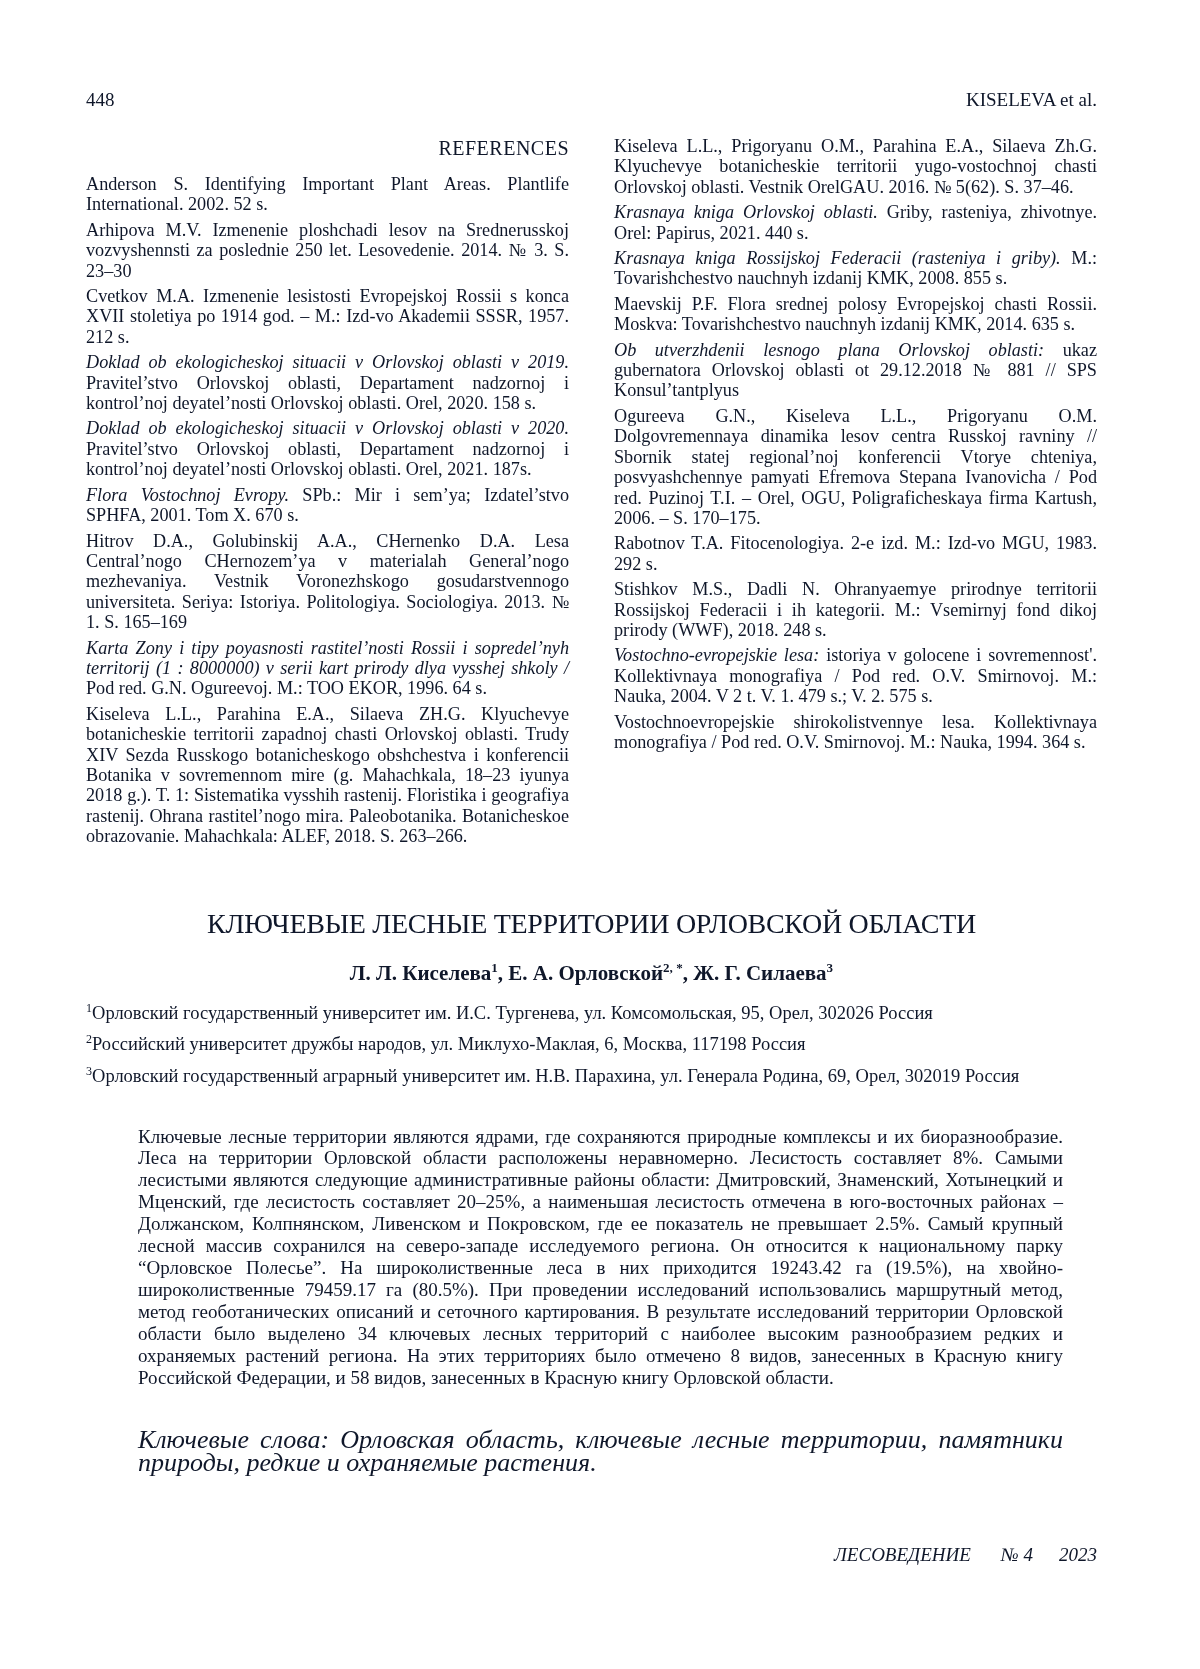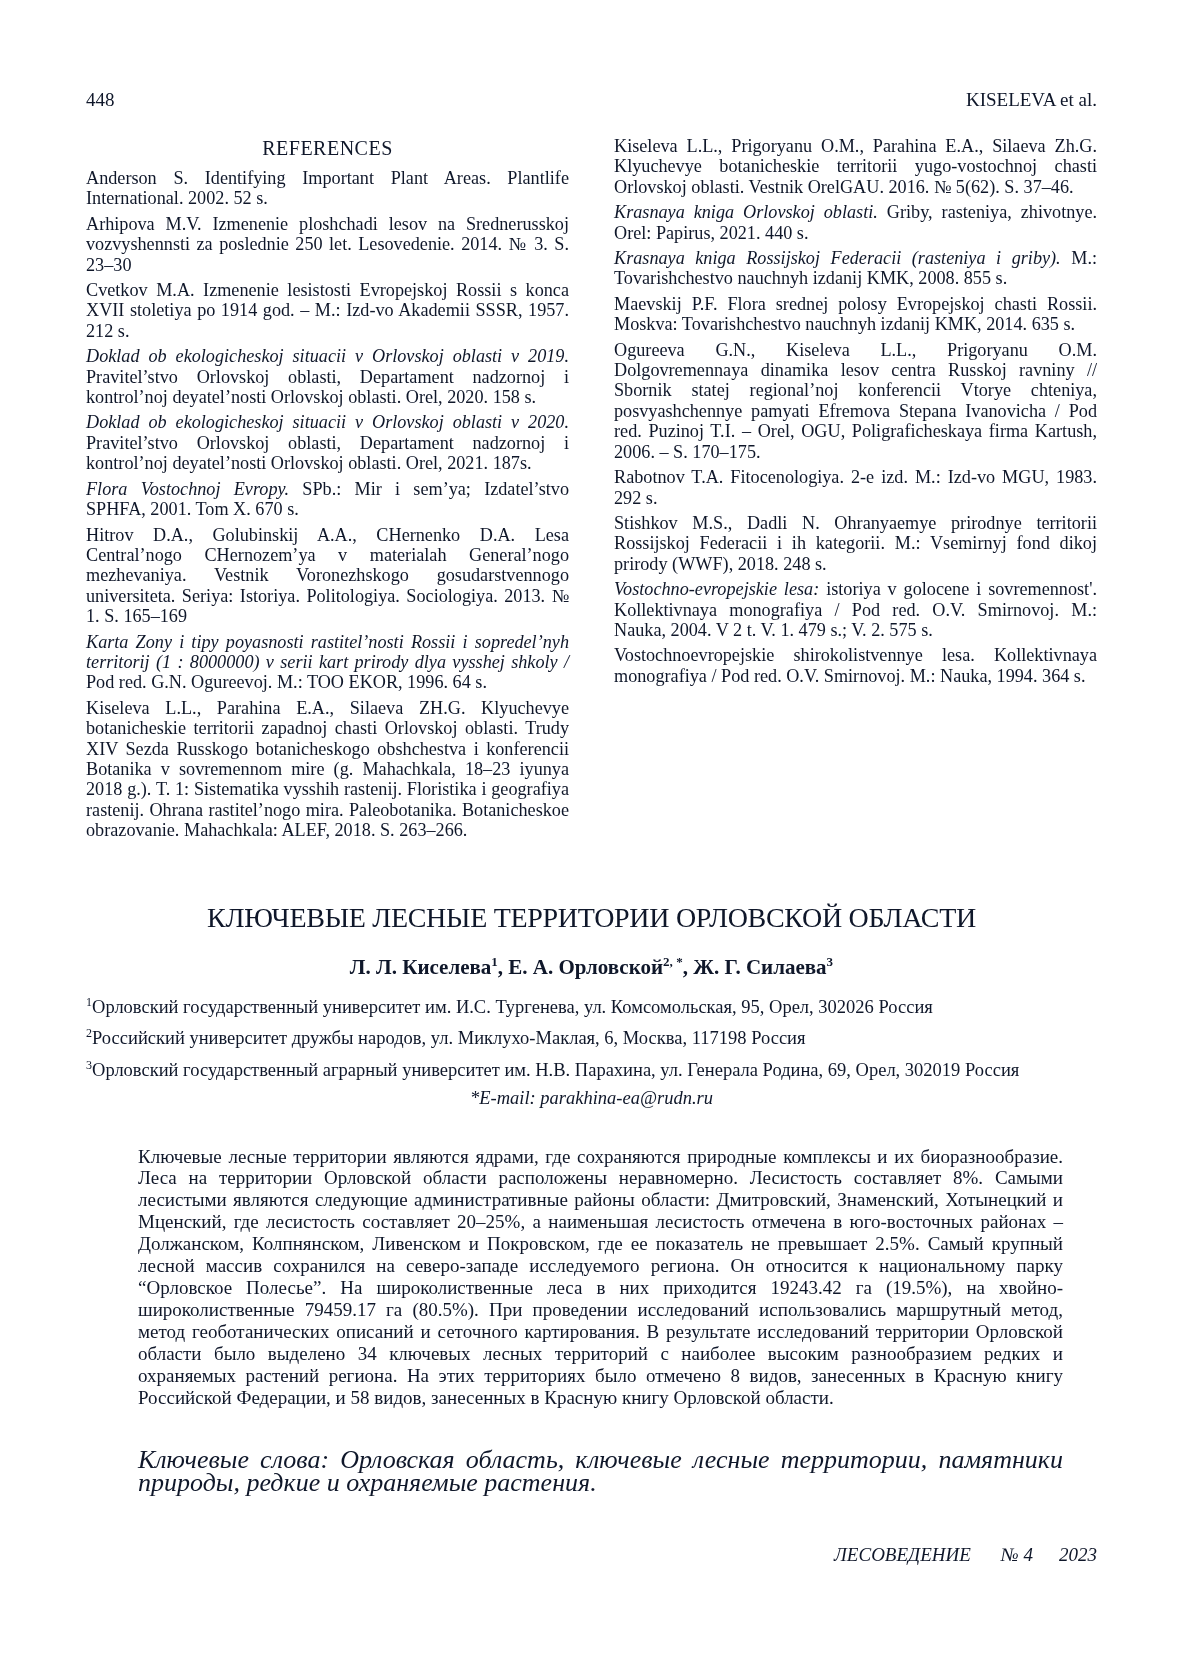--- a/index.html
+++ b/index.html
@@ -13,21 +13,21 @@
     overflow:hidden;
   }
   
   .header{position:relative;height:24px;font-size:19px;line-height:24px;}
   .page-num{position:absolute;left:0;top:0;}
   .running-head{text-align:right;}
 
   
   .columns{display:flex;gap:45px;margin-top:24px;}
   .col{width:483px;font-size:18.2px;line-height:20.4px;text-align:justify;}
-  .ref-title{text-align:center;font-size:20px;line-height:24px;margin:0 0 8px 0;letter-spacing:0.5px;}
+  .ref-title{text-align:right;font-size:20px;line-height:24px;margin:0 0 14px 0;letter-spacing:0.5px;}
   p.ref{margin:0 0 5px 0;}
   p.ref i{font-style:italic;}
 
   
   .article-title{
     margin-top:56px;text-align:center;font-weight:normal;
     font-size:28px;line-height:32px;letter-spacing:-0.3px;
   }
   .authors{margin-top:15px;text-align:center;font-weight:bold;font-size:21px;line-height:25px;}
   .authors sup{font-size:0.62em;}
@@ -71,39 +71,39 @@
       <p class="ref"><i>Flora Vostochnoj Evropy.</i><span> SPb.: Mir i sem’ya; Izdatel’stvo SPHFA, 2001. Tom X. 670 s.</span></p>
       <p class="ref"><i></i><span>Hitrov D.A., Golubinskij A.A., CHernenko D.A. Lesa Central’nogo CHernozem’ya v materialah General’nogo mezhevaniya. Vestnik Voronezhskogo gosudarstvennogo universiteta. Seriya: Istoriya. Politologiya. Sociologiya. 2013. № 1. S. 165–169</span></p>
       <p class="ref"><i>Karta Zony i tipy poyasnosti rastitel’nosti Rossii i sopredel’nyh territorij (1 : 8000000) v serii kart prirody dlya vysshej shkoly /</i><span> Pod red. G.N. Ogureevoj. M.: TOO EKOR, 1996. 64 s.</span></p>
       <p class="ref"><i></i><span>Kiseleva L.L., Parahina E.A., Silaeva ZH.G. Klyuchevye botanicheskie territorii zapadnoj chasti Orlovskoj oblasti. Trudy XIV Sezda Russkogo botanicheskogo obshchestva i konferencii Botanika v sovremennom mire (g. Mahachkala, 18–23 iyunya 2018 g.). T. 1: Sistematika vysshih rastenij. Floristika i geografiya rastenij. Ohrana rastitel’nogo mira. Paleobotanika. Botanicheskoe obrazovanie. Mahachkala: ALEF, 2018. S. 263–266.</span></p>
     </div>
     <div class="col">
       <p class="ref"><i></i><span>Kiseleva L.L., Prigoryanu O.M., Parahina E.A., Silaeva Zh.G. Klyuchevye botanicheskie territorii yugo-vostochnoj chasti Orlovskoj oblasti. Vestnik OrelGAU. 2016. № 5(62). S. 37–46.</span></p>
       <p class="ref"><i>Krasnaya kniga Orlovskoj oblasti.</i><span> Griby, rasteniya, zhivotnye. Orel: Papirus, 2021. 440 s.</span></p>
       <p class="ref"><i>Krasnaya kniga Rossijskoj Federacii (rasteniya i griby).</i><span> M.: Tovarishchestvo nauchnyh izdanij KMK, 2008. 855 s.</span></p>
       <p class="ref"><i></i><span>Maevskij P.F. Flora srednej polosy Evropejskoj chasti Rossii. Moskva: Tovarishchestvo nauchnyh izdanij KMK, 2014. 635 s.</span></p>
+      <p class="ref"><i>Ob utverzhdenii lesnogo plana Orlovskoj oblasti:</i><span> ukaz gubernatora Orlovskoj oblasti ot 29.12.2018 № 881 // SPS Konsul’tantplyus</span></p>
       <p class="ref"><i></i><span>Ogureeva G.N., Kiseleva L.L., Prigoryanu O.M. Dolgovremennaya dinamika lesov centra Russkoj ravniny // Sbornik statej regional’noj konferencii Vtorye chteniya, posvyashchennye pamyati Efremova Stepana Ivanovicha / Pod red. Puzinoj T.I. – Orel, OGU, Poligraficheskaya firma Kartush, 2006. – S. 170–175.</span></p>
       <p class="ref"><i></i><span>Rabotnov T.A. Fitocenologiya. 2-e izd. M.: Izd-vo MGU, 1983. 292 s.</span></p>
       <p class="ref"><i></i><span>Stishkov M.S., Dadli N. Ohranyaemye prirodnye territorii Rossijskoj Federacii i ih kategorii. M.: Vsemirnyj fond dikoj prirody (WWF), 2018. 248 s.</span></p>
       <p class="ref"><i>Vostochno-evropejskie lesa:</i><span> istoriya v golocene i sovremennost'. Kollektivnaya monografiya / Pod red. O.V. Smirnovoj. M.: Nauka, 2004. V 2 t. V. 1. 479 s.; V. 2. 575 s.</span></p>
       <p class="ref"><i></i><span>Vostochnoevropejskie shirokolistvennye lesa. Kollektivnaya monografiya / Pod red. O.V. Smirnovoj. M.: Nauka, 1994. 364 s.</span></p>
     </div>
   </div>
 
   <div class="article-title">КЛЮЧЕВЫЕ ЛЕСНЫЕ ТЕРРИТОРИИ ОРЛОВСКОЙ ОБЛАСТИ</div>
 
   <div class="authors"><span><span>Л. Л. Киселева</span><sup>1</sup></span><span>, </span><span><span>Е. А. Орловской</span><sup>2, *</sup></span><span>, </span><span><span>Ж. Г. Силаева</span><sup>3</sup></span></div>
 
   <div class="affiliations">
     <div class="affiliation"><sup>1</sup><span>Орловский государственный университет им. И.С. Тургенева, ул. Комсомольская, 95, Орел, 302026 Россия</span></div>
     <div class="affiliation"><sup>2</sup><span>Российский университет дружбы народов, ул. Миклухо-Маклая, 6, Москва, 117198 Россия</span></div>
     <div class="affiliation"><sup>3</sup><span>Орловский государственный аграрный университет им. Н.В. Парахина, ул. Генерала Родина, 69, Орел, 302019 Россия</span></div>
   </div>
 
-  <div class="email">*E-mail: parakhina-ea@rudn.ru</div>
 
   <div class="abstract">Ключевые лесные территории являются ядрами, где сохраняются природные комплексы и их биоразнообразие. Леса на территории Орловской области расположены неравномерно. Лесистость составляет 8%. Самыми лесистыми являются следующие административные районы области: Дмитровский, Знаменский, Хотынецкий и Мценский, где лесистость составляет 20–25%, а наименьшая лесистость отмечена в юго-восточных районах – Должанском, Колпнянском, Ливенском и Покровском, где ее показатель не превышает 2.5%. Самый крупный лесной массив сохранился на северо-западе исследуемого региона. Он относится к национальному парку “Орловское Полесье”. На широколиственные леса в них приходится 19243.42 га (19.5%), на хвойно-широколиственные 79459.17 га (80.5%). При проведении исследований использовались маршрутный метод, метод геоботанических описаний и сеточного картирования. В результате исследований территории Орловской области было выделено 34 ключевых лесных территорий с наиболее высоким разнообразием редких и охраняемых растений региона. На этих территориях было отмечено 8 видов, занесенных в Красную книгу Российской Федерации, и 58 видов, занесенных в Красную книгу Орловской области.</div>
 
   <div class="keywords">Ключевые слова: Орловская область, ключевые лесные территории, памятники природы, редкие и охраняемые растения.</div>
 
   <div class="footer">
     <span>ЛЕСОВЕДЕНИЕ</span><span class="issue">№ 4</span><span class="year">2023</span>
   </div>
 
 </div>

